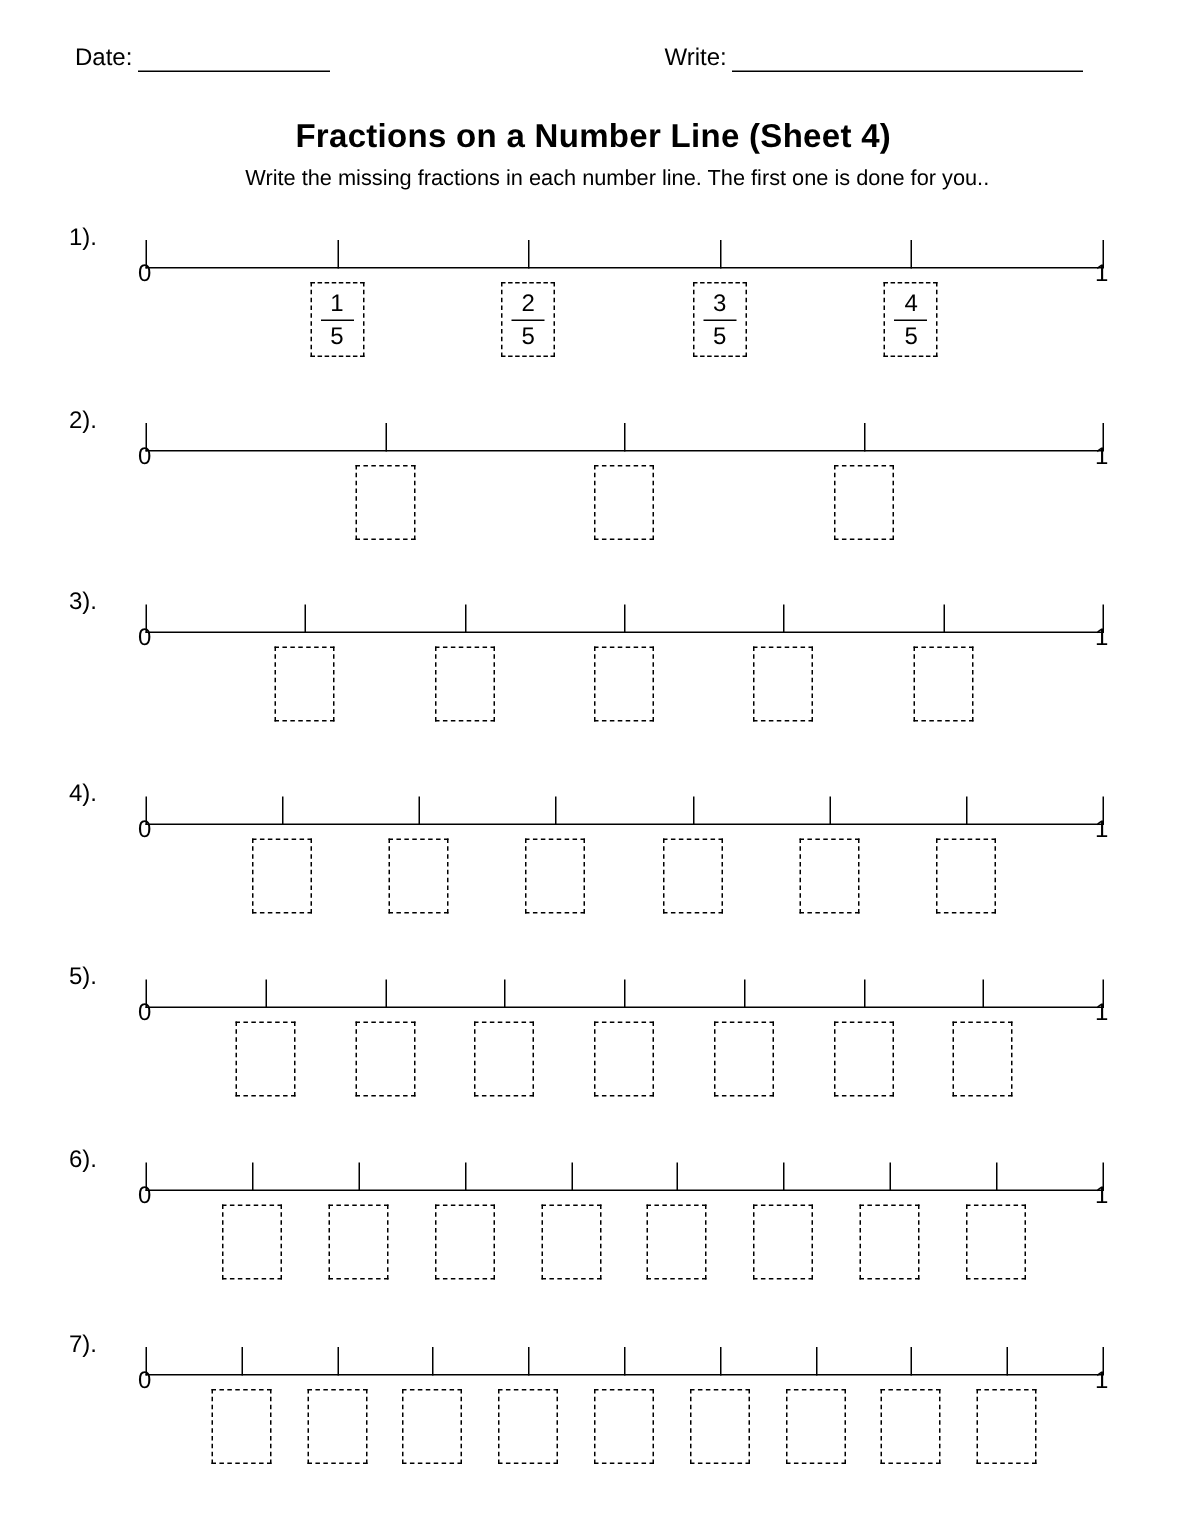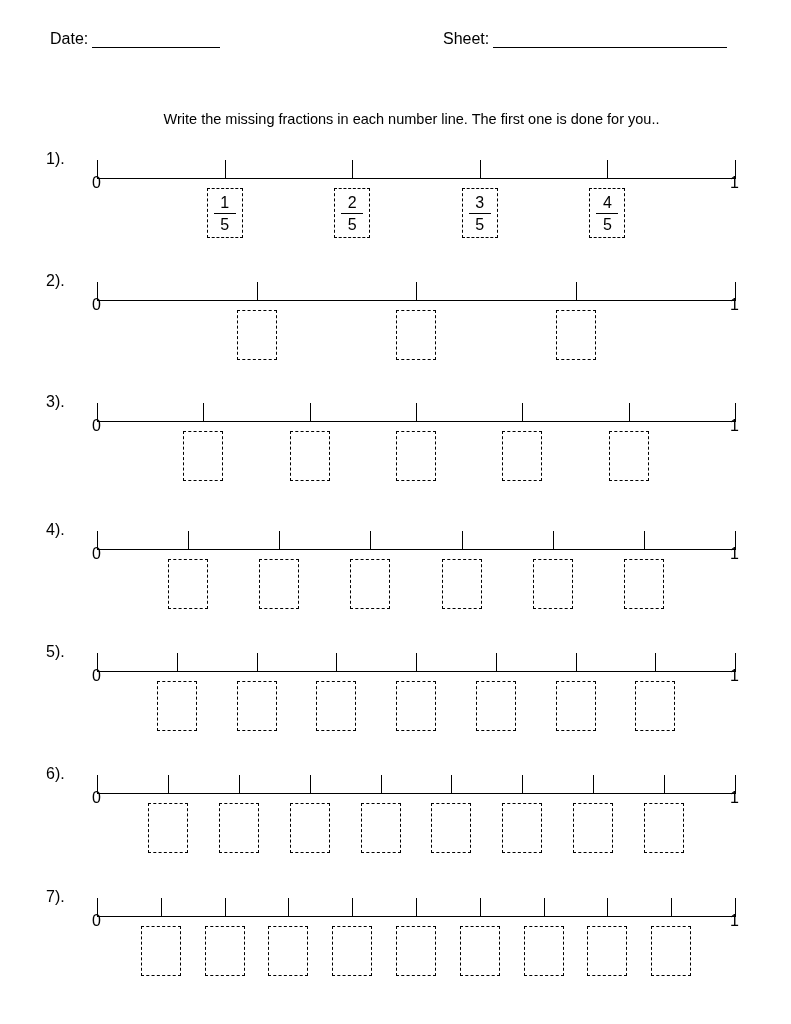--- a/index.html
+++ b/index.html
@@ -153,25 +153,26 @@
 <body>
 
 <div class="page">
 
   <div class="meta-row">
     <div class="meta-block date">
       <span class="meta-label">Date:</span>
       <span class="meta-rule"></span>
     </div>
     <div class="meta-block name">
-      <span class="meta-label">Sheet:</span>
+      <span class="meta-label">Write:</span>
       <span class="meta-rule"></span>
     </div>
   </div>
 
+  <div class="title">Fractions on a Number Line (Sheet 4)</div>
   <div class="subtitle">Write the missing fractions in each number line. The first one is done for you..</div>
 
   <div id="problems-root">
       <div class="problem" style="top: 150px;">
         <div class="problem-index">1).</div>
         <div class="line-area">
           <div class="axis"></div>
           <div class="tick" style="left: 0px;"></div>
           <div class="tick" style="left: 127.6px;"></div>
           <div class="tick" style="left: 255.2px;"></div>

